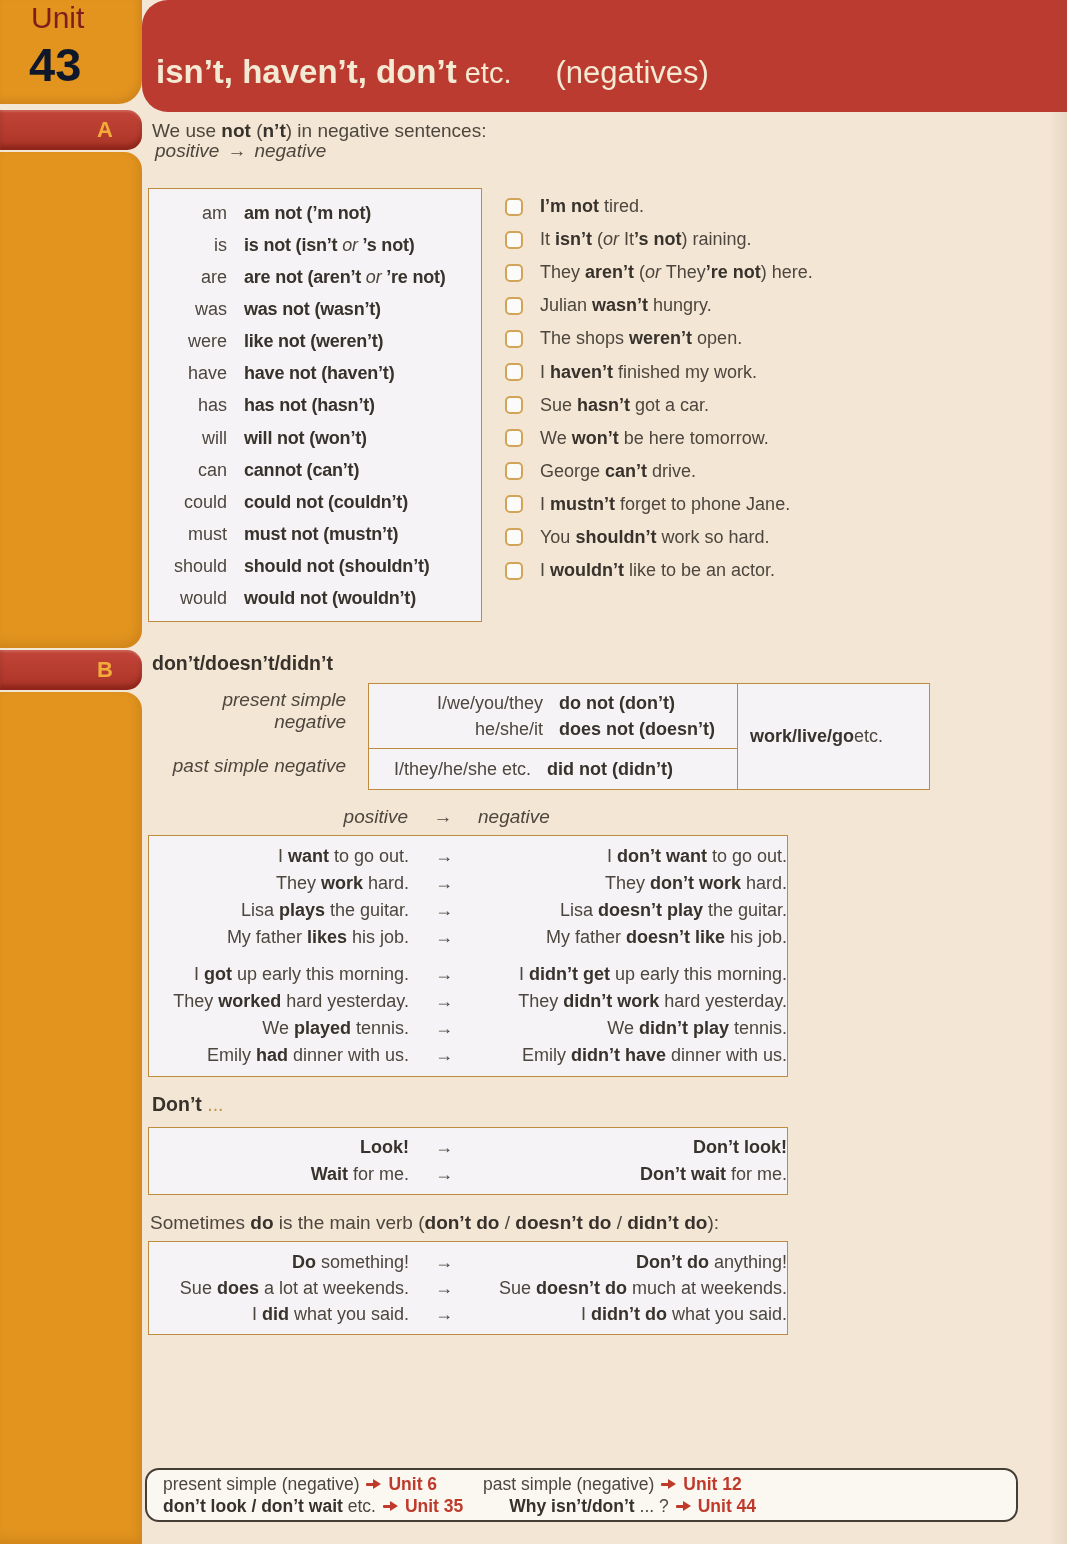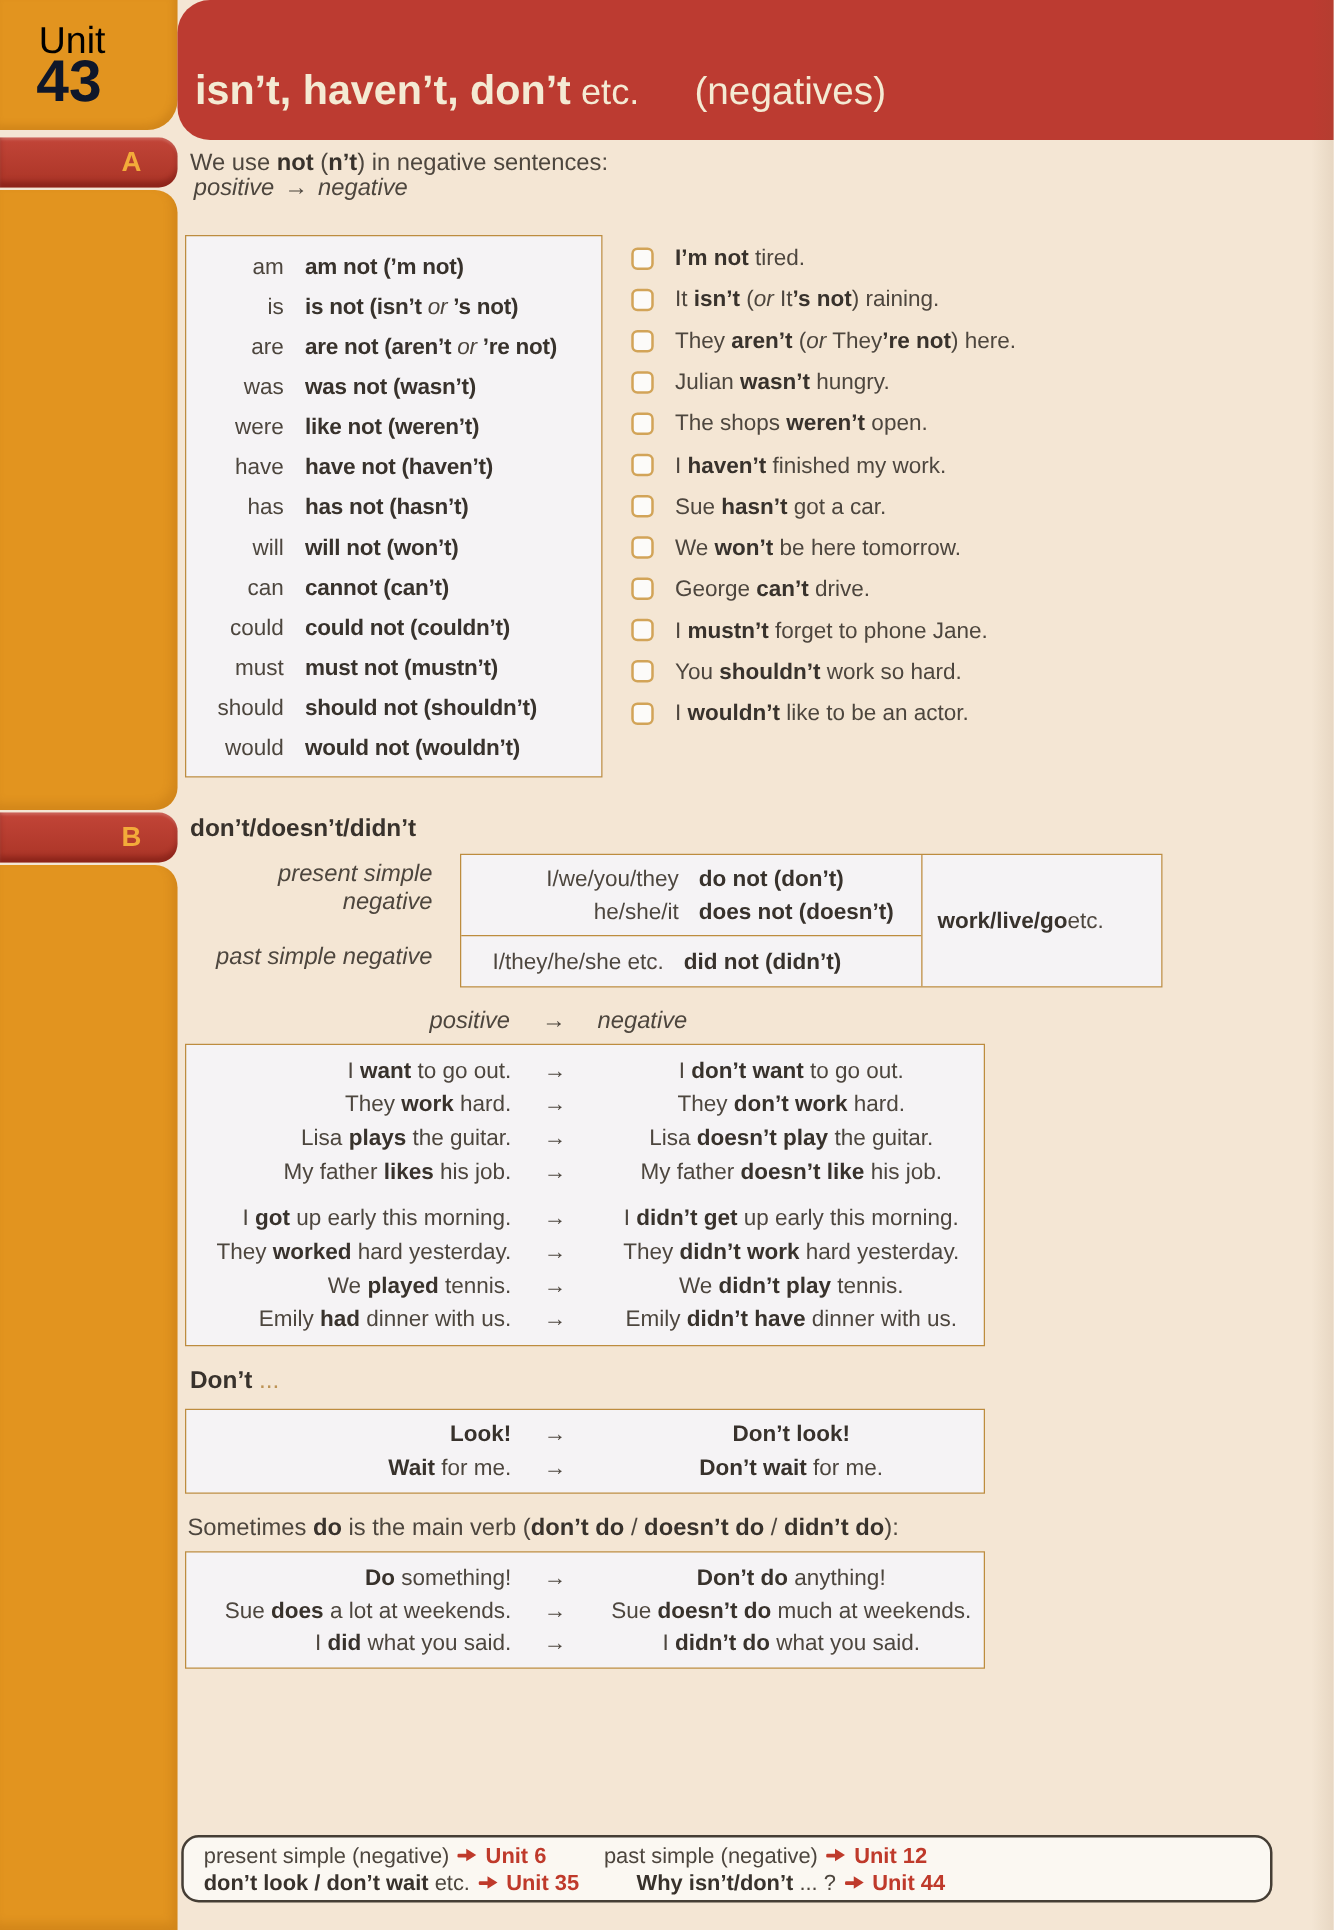--- a/index.html
+++ b/index.html
@@ -5,21 +5,21 @@
   html,body{margin:0;padding:0}
   .page{position:relative;width:1067px;height:1544px;overflow:hidden;
         background:#f4e6d4;font-family:"Liberation Sans",sans-serif;color:#4d463e;}
   
   .sg-b{font-weight:700;color:#38322c}
   .sg-i{font-style:italic;font-weight:400}
   .sg-m{color:#bd9355}
   
   .unit-box{position:absolute;left:0;top:0;width:142px;height:104px;background:#e2941f;
             border-radius:0 0 24px 0;box-shadow:inset -3px -4px 6px rgba(140,70,0,.18)}
-  .unit-word{position:absolute;left:31px;top:16px;font-size:30px;color:#000000}
+  .unit-word{position:absolute;left:31px;top:1px;font-size:30px;color:#7f1d1d}
   .unit-num{position:absolute;left:29px;top:37px;font-size:47px;font-weight:700;color:#0f172a}
   .tab{position:absolute;left:0;width:142px;height:40px;
        background:linear-gradient(#c24538,#aa3426);border-radius:0 15px 15px 0;
        box-shadow:inset 0 -5px 4px rgba(90,10,5,.35),inset 0 2px 2px rgba(255,255,255,.16)}
   .tab-a{top:110px}.tab-b{top:650px}
   .tab-letter{position:absolute;right:29px;top:7px;font-weight:700;font-size:22px;color:#f3ab3a}
   .panel{position:absolute;left:0;width:142px;background:#e2941f;
          box-shadow:inset -4px -5px 8px rgba(140,70,0,.18)}
   .panel-a{top:152px;height:496px;border-radius:0 18px 18px 0}
   .panel-b{top:692px;height:852px;border-radius:0 18px 0 0}
@@ -60,21 +60,21 @@
           font-size:19px;font-style:italic}
   .flow-b .fp{width:260px;text-align:right}
   .flow-b .fa{width:70px;text-align:center;font-style:normal}
   .pair-table{position:absolute;left:148px;width:640px}
   .pt-big{top:835px;padding:7px 0}
   .group-gap{height:10px}
   .pair-row{display:flex;align-items:center;height:27px;font-size:18px;white-space:nowrap}
   .pt-do .pair-row{height:26px}
   .pair-pos{width:260px;text-align:right;flex:none}
   .pair-arrow{width:70px;text-align:center;flex:none}
-  .pair-neg{flex:1;text-align:center}
+  .pair-neg{flex:1;text-align:right}
   .dont-heading{position:absolute;left:152px;top:1093px;font-size:19.5px}
   .pt-dont{top:1127px;padding:6px 0}
   .sometimes{position:absolute;left:150px;top:1212px;font-size:19px}
   .pt-do{top:1241px;padding:7px 0}
   
   .footer{position:absolute;left:145px;top:1468px;width:873px;border:2px solid #453e35;
           border-radius:14px;background:#fbf8f2;padding:3px 16px;box-sizing:border-box}
   .f-line{display:flex;line-height:22px;font-size:17.5px;white-space:nowrap}
   .f-item{margin-right:46px;display:inline-flex;align-items:center}
   .f-unit{color:#bf3a2b;font-weight:700}

